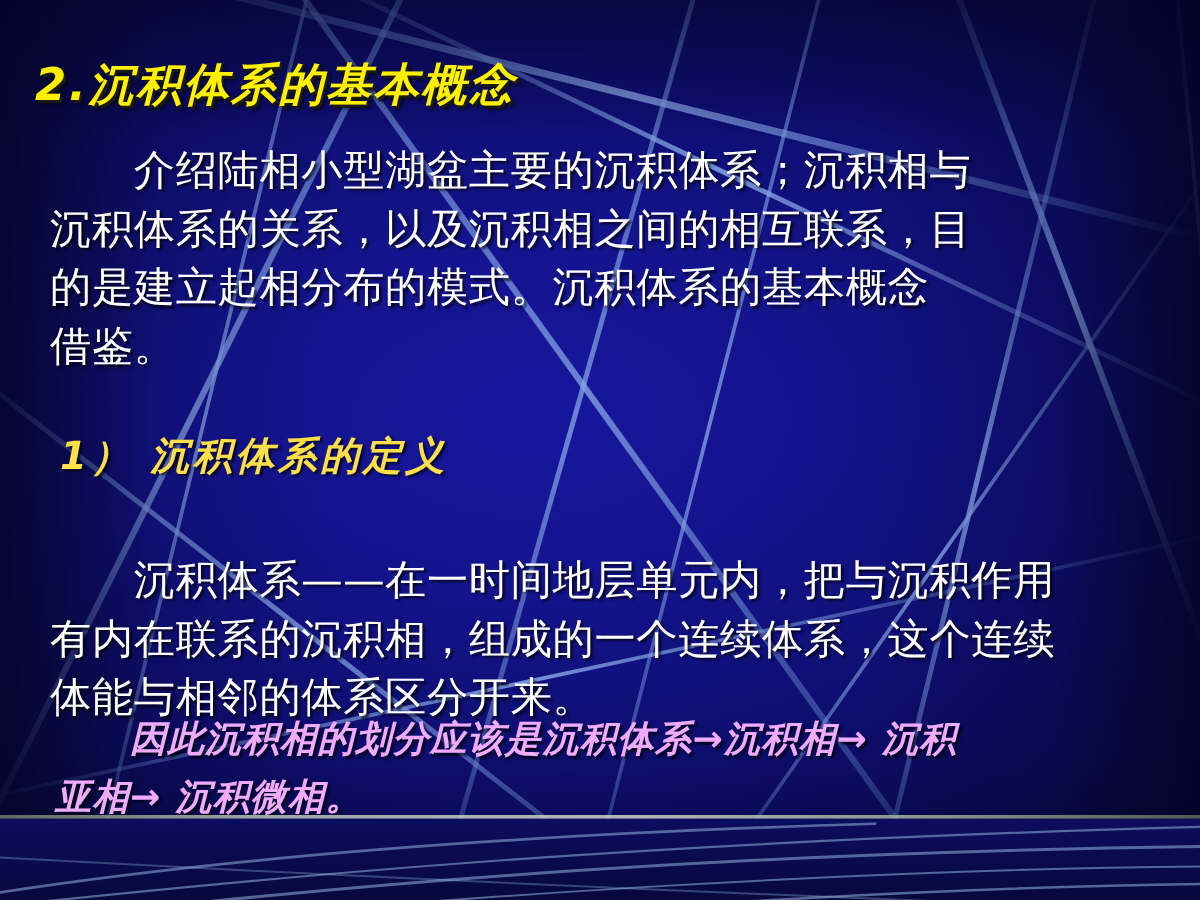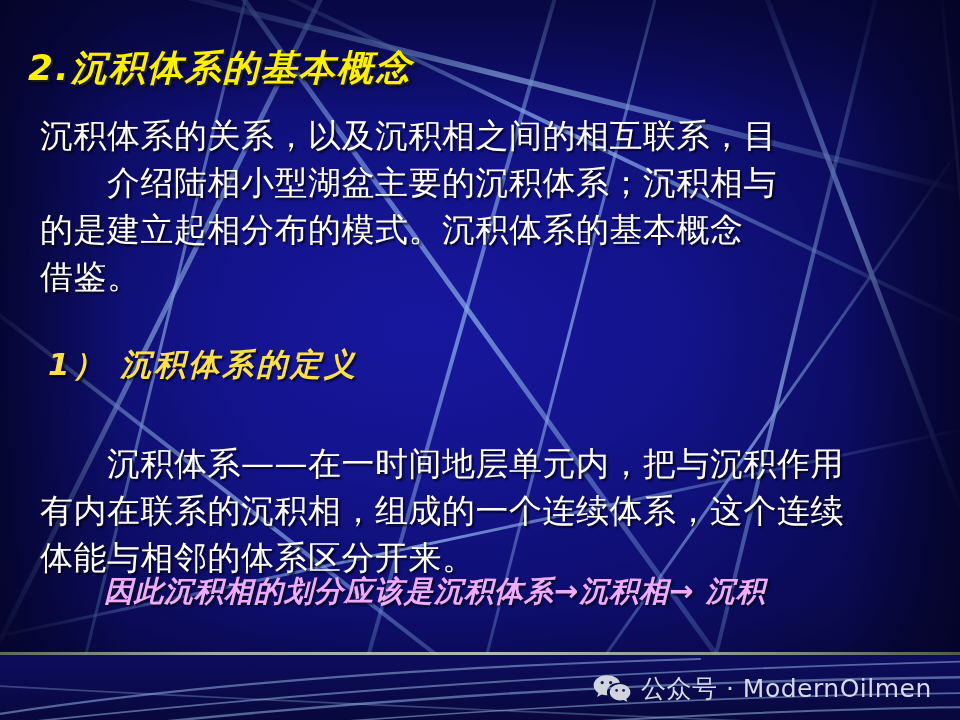--- a/index.html
+++ b/index.html
@@ -174,64 +174,50 @@
     </svg>
   </div>
 
   <div class="bg-vignette"></div>
 
   <div class="content">
 
     <div class="title">2.沉积体系的基本概念</div>
 
     <div class="body-block para-1">
+      <div class="line">　　介绍陆相小型湖盆主要的沉积体系；沉积相与</div>
       <div class="line">沉积体系的关系，以及沉积相之间的相互联系，目</div>
-      <div class="line">　　介绍陆相小型湖盆主要的沉积体系；沉积相与</div>
       <div class="line">的是建立起相分布的模式。沉积体系的基本概念</div>
       <div class="line">借鉴。</div>
     </div>
 
     <div class="subhead">1） 沉积体系的定义</div>
 
     <div class="body-block para-2">
       <div class="line">　　沉积体系——在一时间地层单元内，把与沉积作用</div>
       <div class="line">有内在联系的沉积相，组成的一个连续体系，这个连续</div>
       <div class="line">体能与相邻的体系区分开来。</div>
     </div>
 
     <div class="accent-block">
       <div class="line">　　因此沉积相的划分应该是沉积体系→沉积相→ 沉积</div>
+      <div class="line">亚相→ 沉积微相。</div>
     </div>
 
   </div>
 
   <div class="footer-rule"></div>
 
   <div class="footer-band">
     <svg viewBox="0 0 960 65" xmlns="http://www.w3.org/2000/svg" aria-hidden="true">
       <g fill="none" stroke="#93b2e0" stroke-opacity="0.55" stroke-linecap="round">
         <path d="M-20 62 C 180 30, 420 12, 700 4" stroke-width="2.2"></path>
         <path d="M-20 72 C 240 44, 520 18, 980 6" stroke-width="1.8"></path>
         <path d="M40 80 C 300 50, 600 26, 980 22" stroke-width="2.4"></path>
         <path d="M120 84 C 380 62, 680 40, 980 38" stroke-width="1.6"></path>
         <path d="M300 86 C 520 70, 760 54, 980 52" stroke-width="2"></path>
         <path d="M-20 30 C 200 42, 520 58, 960 74" stroke-width="1.6" stroke-opacity="0.35"></path>
       </g>
     </svg>
   </div>
 
-  <div class="wechat">
-    <svg class="wechat-icon" viewBox="0 0 40 30" xmlns="http://www.w3.org/2000/svg">
-      <g fill="#cfd4de">
-        <path d="M14.5 1.2C7.3 1.2 1.6 5.8 1.6 11.3c0 3.1 1.9 5.9 4.8 7.7l-1.3 3.9 4.5-2.3c1.5.4 3 .6 4.6.6.4 0 .8 0 1.2-.05-.3-.9-.45-1.85-.45-2.8 0-5.4 5.3-9.6 11.7-9.6.45 0 .9.02 1.3.07C27.4 4.6 21.6 1.2 14.5 1.2z"></path>
-        <path d="M38.4 18.3c0-4.5-4.6-8.2-10.3-8.2s-10.3 3.7-10.3 8.2c0 4.5 4.6 8.2 10.3 8.2 1.25 0 2.45-.18 3.56-.5l3.72 1.95-1.06-3.2c2.48-1.5 4.08-3.85 4.08-6.45z"></path>
-      </g>
-      <g fill="#12125e">
-        <circle cx="10.2" cy="8.6" r="1.6"></circle>
-        <circle cx="18.6" cy="8.6" r="1.6"></circle>
-        <circle cx="24.6" cy="16.4" r="1.35"></circle>
-        <circle cx="31.6" cy="16.4" r="1.35"></circle>
-      </g>
-    </svg>
-    <span class="wechat-text">公众号 · ModernOilmen</span>
-  </div>
 
 </div>
 
 </body></html>

